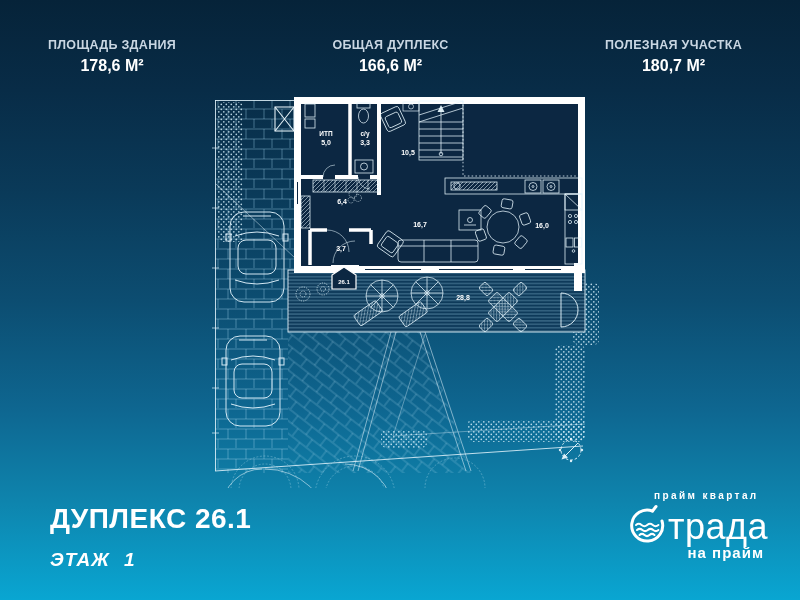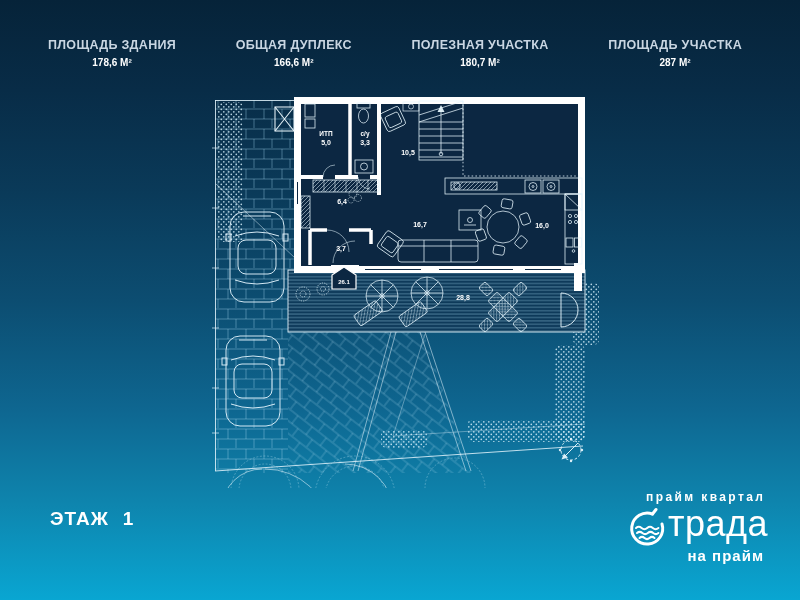--- a/index.html
+++ b/index.html
@@ -6,33 +6,33 @@
   body{width:800px;height:600px;overflow:hidden;
        font-family:"Liberation Sans",sans-serif;}
   .page{position:relative;width:800px;height:600px;
         background:linear-gradient(180deg,#062339 0%,#082c47 15%,#0a3a59 32%,
                    #0c4d71 50%,#0e6690 68%,#0e85ae 84%,#09a6d2 100%);}
   
   .stats{position:absolute;left:48px;right:58px;top:38px;
          display:flex;justify-content:space-between;}
   .stat{display:flex;flex-direction:column;align-items:center;gap:5px;}
   .stat .lbl{color:#c9d6e2;font-size:12.5px;font-weight:700;letter-spacing:.3px;white-space:nowrap;text-align:right;}
-  .stat .val{color:#ffffff;font-size:10px;font-weight:700;white-space:nowrap;}
+  .stat .val{color:#ffffff;font-size:16px;font-weight:700;white-space:nowrap;}
   
   .plan-wrap{position:absolute;left:205px;top:88px;width:440px;height:400px;}
   svg text{font-family:"Liberation Sans",sans-serif;fill:#ffffff;font-weight:700;}
   
   .title-block{position:absolute;left:50px;top:503px;color:#fff;}
   .title-block h1{margin:0;font-size:28px;font-weight:700;letter-spacing:.5px;}
-  .floor-line{margin-top:5px;font-size:19px;font-weight:700;letter-spacing:1px;}
+  .floor-line{margin-top:14px;font-size:19px;font-weight:700;letter-spacing:1px;font-style:italic;}
   .floor-line .num{margin-left:14px;}
   
   .logo{position:absolute;right:32px;top:490px;width:142px;color:#fff;}
-  .logo-tagline{margin-left:20px;font-size:12px;font-weight:700;letter-spacing:2.4px;white-space:nowrap;}
-  .logo-main{display:flex;align-items:flex-start;margin-top:0px;}
+  .logo-tagline{margin-left:28px;font-size:10px;font-weight:700;letter-spacing:2.4px;white-space:nowrap;}
+  .logo-main{display:flex;align-items:flex-end;margin-top:0px;}
   .logo-o{width:42px;height:46px;flex:0 0 auto;}
   .logo-name{font-size:36px;font-weight:400;line-height:40px;letter-spacing:.5px;}
   .logo-sub{text-align:right;padding-right:4px;font-size:15px;font-weight:700;margin-top:-3px;letter-spacing:1px;}
 </style>
 </head>
 <body>
 
 <div class="page">
 
   <div class="stats">
@@ -40,24 +40,20 @@
       <div class="lbl">ПЛОЩАДЬ ЗДАНИЯ</div>
       <div class="val">178,6 М²</div>
     </div>
     <div class="stat">
       <div class="lbl">ОБЩАЯ ДУПЛЕКС</div>
       <div class="val">166,6 М²</div>
     </div>
     <div class="stat">
       <div class="lbl">ПОЛЕЗНАЯ УЧАСТКА</div>
       <div class="val">180,7 М²</div>
-    </div>
-    <div class="stat">
-      <div class="lbl">ПЛОЩАДЬ УЧАСТКА</div>
-      <div class="val">287 М²</div>
     </div>
   </div>
 
   <div class="plan-wrap">
   <svg viewBox="0 0 440 400" width="440" height="400">
     <defs>
       <pattern id="brick" width="18" height="20" patternUnits="userSpaceOnUse">
         <path d="M0,1 H18 M0,11 H18 M5,1 V11 M13,11 V20" stroke="rgba(160,210,232,.5)" stroke-width=".8" fill="none"></path>
       </pattern>
       <pattern id="brickDiag" width="18" height="20" patternUnits="userSpaceOnUse" patternTransform="rotate(38)">
@@ -371,20 +367,21 @@
       <circle cx="366" cy="373" r="1.2" fill="rgba(230,245,252,.95)" stroke="none"></circle>
       <circle cx="355" cy="362" r="1.2" fill="rgba(230,245,252,.95)" stroke="none"></circle>
       <circle cx="377" cy="362" r="1.2" fill="rgba(230,245,252,.95)" stroke="none"></circle>
       <line x1="373" y1="355" x2="360" y2="368"></line>
       <polygon points="356.5,371.5 363,369.5 359,365.5" fill="rgba(230,245,252,.95)" stroke="none"></polygon>
     </g>
   </svg>
   </div>
 
   <div class="title-block">
+    <h1>ДУПЛЕКС 26.1</h1>
     <div class="floor-line">
       <span>ЭТАЖ</span><span class="num">1</span>
     </div>
   </div>
 
   <div class="logo">
     <div class="logo-tagline">прайм квартал</div>
     <div class="logo-main">
       <svg class="logo-o" viewBox="0 0 40 46">
         <g fill="none" stroke="#ffffff" stroke-width="3" stroke-linecap="round">

